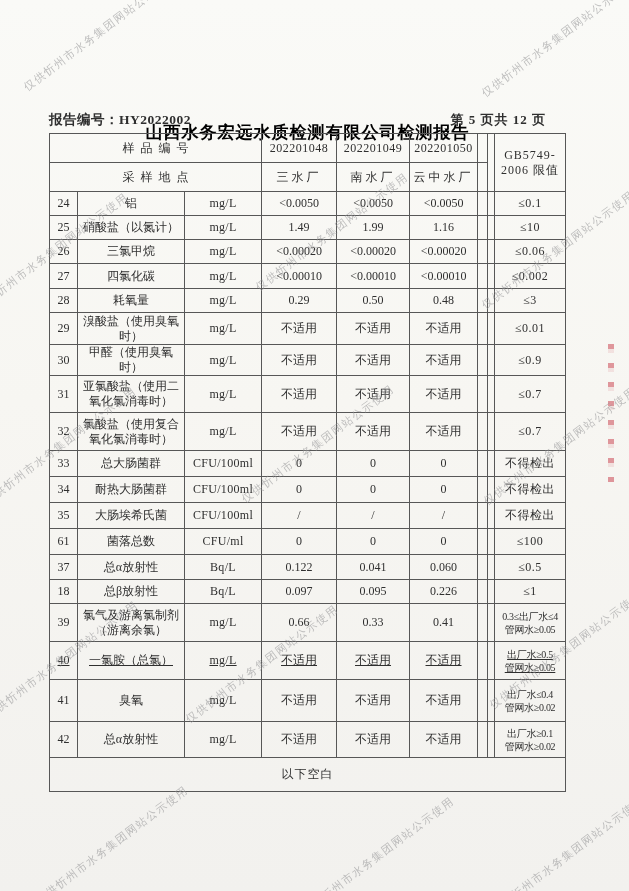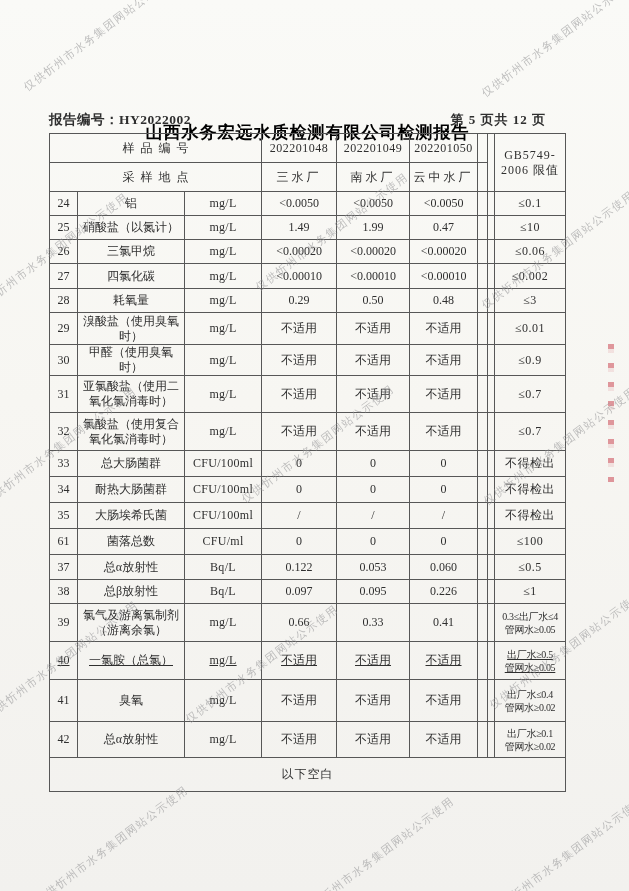--- a/index.html
+++ b/index.html
@@ -110,21 +110,21 @@
     <td class="c-strip"></td>
     <td class="c-gap"></td>
     <td class="c-limit">≤0.1</td>
   </tr>
         <tr style="height: 24px;">
     <td class="c-no">25</td>
     <td class="c-name">硝酸盐（以氮计）</td>
     <td class="c-unit">mg/L</td>
     <td class="c-v1">1.49</td>
     <td class="c-v2">1.99</td>
-    <td class="c-v3">0.47</td>
+    <td class="c-v3">1.16</td>
     <td class="c-strip"></td>
     <td class="c-gap"></td>
     <td class="c-limit">≤10</td>
   </tr>
         <tr style="height: 24px;">
     <td class="c-no">26</td>
     <td class="c-name">三氯甲烷</td>
     <td class="c-unit">mg/L</td>
     <td class="c-v1">&lt;0.00020</td>
     <td class="c-v2">&lt;0.00020</td>
@@ -244,28 +244,28 @@
     <td class="c-v3">0</td>
     <td class="c-strip"></td>
     <td class="c-gap"></td>
     <td class="c-limit">≤100</td>
   </tr>
         <tr style="height: 25px;">
     <td class="c-no">37</td>
     <td class="c-name">总α放射性</td>
     <td class="c-unit">Bq/L</td>
     <td class="c-v1">0.122</td>
-    <td class="c-v2">0.053</td>
+    <td class="c-v2">0.041</td>
     <td class="c-v3">0.060</td>
     <td class="c-strip"></td>
     <td class="c-gap"></td>
     <td class="c-limit">≤0.5</td>
   </tr>
         <tr style="height: 24px;">
-    <td class="c-no">38</td>
+    <td class="c-no">18</td>
     <td class="c-name">总β放射性</td>
     <td class="c-unit">Bq/L</td>
     <td class="c-v1">0.097</td>
     <td class="c-v2">0.095</td>
     <td class="c-v3">0.226</td>
     <td class="c-strip"></td>
     <td class="c-gap"></td>
     <td class="c-limit">≤1</td>
   </tr>
         <tr style="height: 38px;">

